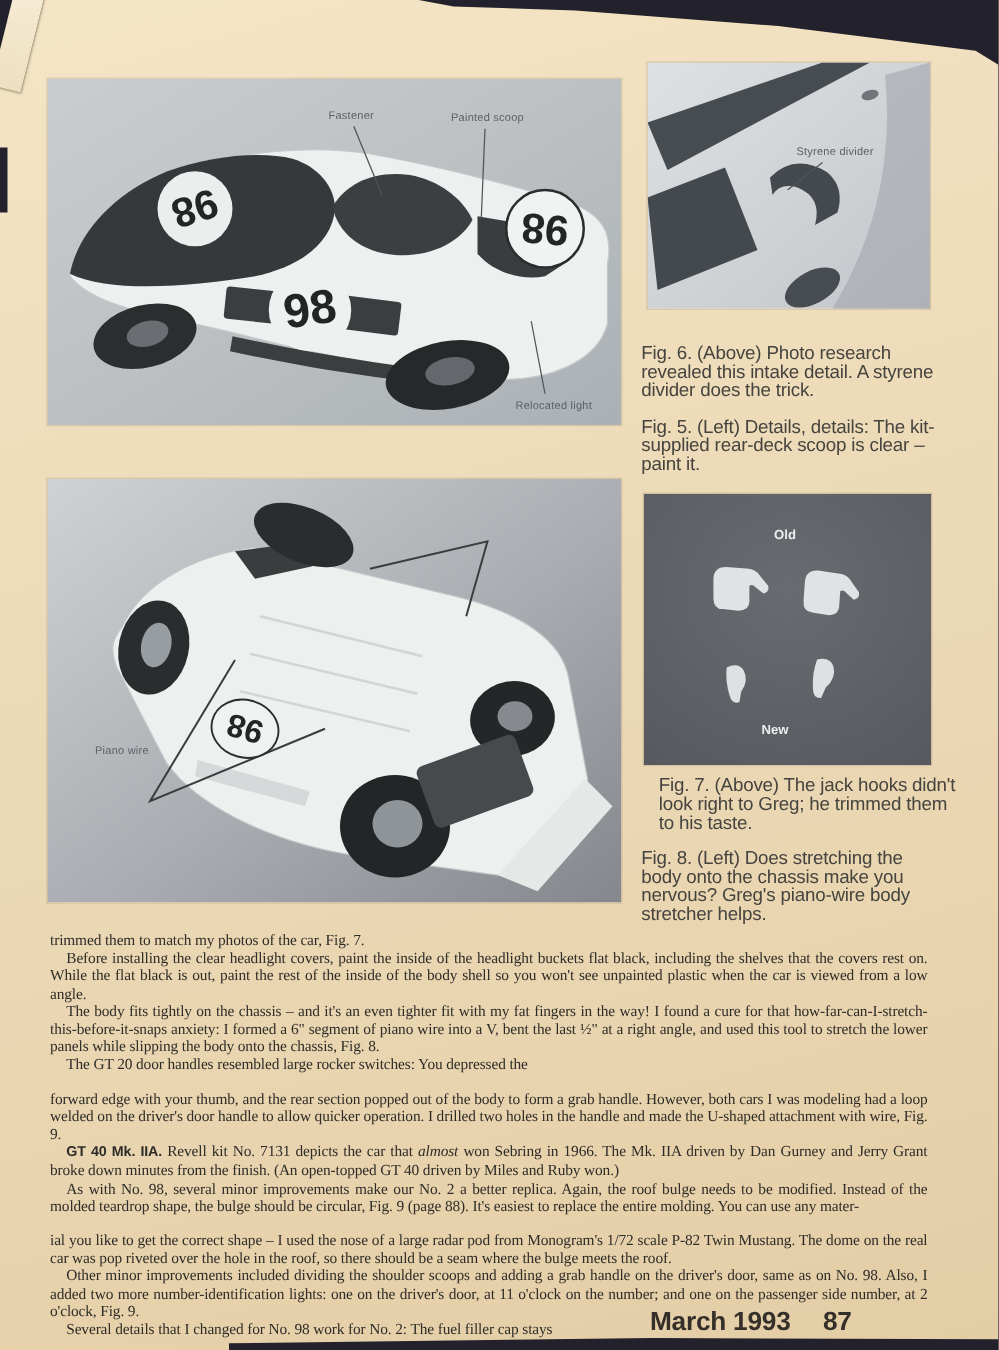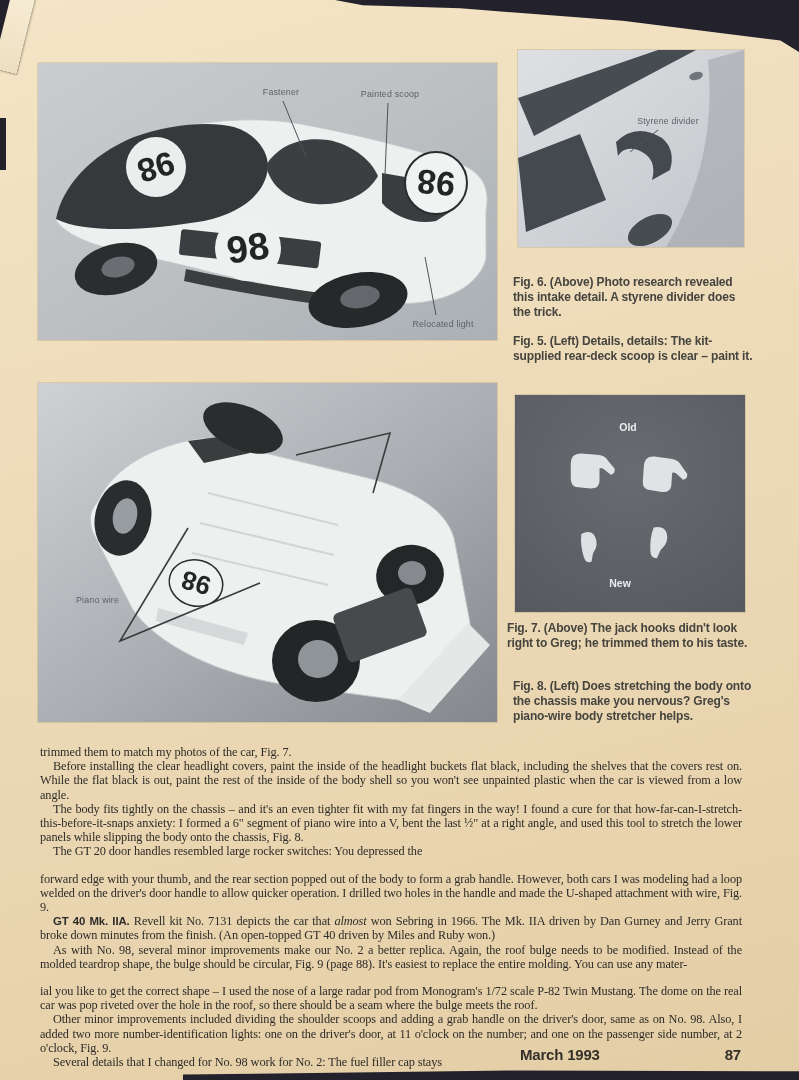--- a/index.html
+++ b/index.html
@@ -15,34 +15,34 @@
   .edge-left{left:0;top:118px;width:6px;height:52px;}
   .edge-bottom{left:183px;top:1068px;width:616px;height:12px;
                clip-path:polygon(0 55%,55% 20%,100% 28%,100% 100%,0 100%);}
   .torn{position:absolute;left:2px;top:-6px;width:24px;height:78px;
         background:linear-gradient(#f6ecd4,#eddfc0);transform:rotate(14deg);
         box-shadow:1px 1px 2px rgba(60,50,30,.45);}
   
   .photo{position:absolute;box-shadow:0 0 0 1px rgba(120,105,80,.18);}
   .photo svg{display:block;}
   
-  .cap{position:absolute;color:#45443f;font-weight:bold;font-size:12px;
+  .cap{position:absolute;color:#45443f;font-weight:normal;font-size:15px;
        line-height:15px;letter-spacing:-0.15px;}
   
   .cols{position:absolute;left:40px;top:745px;width:702px;display:flex;gap:13px;flex-direction:column;}
   .col{flex:1;font-family:"Liberation Serif",serif;font-size:12.3px;line-height:14.2px;
        color:#2e2c28;text-align:justify;letter-spacing:-0.1px;}
   .col p{margin:0;}
   .col p.ind{text-indent:13px;}
   .lead-b{font-family:"Liberation Sans",sans-serif;font-weight:bold;font-size:11.4px;}
   .ital{font-style:italic;}
   
   .footer{position:absolute;left:520px;top:1046px;width:221px;display:flex;
-          justify-content:space-between;align-items:baseline;gap:26px;
-          font-weight:bold;font-size:15px;color:#343029;letter-spacing:-0.2px;}
+          justify-content:flex-start;align-items:baseline;gap:26px;
+          font-weight:bold;font-size:21px;color:#343029;letter-spacing:-0.2px;}
   .callout{fill:#5c6166;font-size:8.8px;letter-spacing:0.2px;}
   .callout-line{stroke:#4e5357;stroke-width:1;fill:none;}
 </style>
 </head>
 <body>
 
 <div class="scene">
   <div class="page"></div>
   <div class="edge edge-tr"></div>
   <div class="edge edge-tl"></div>
@@ -175,21 +175,21 @@
         <path transform="translate(126,58) scale(1.25) rotate(4)" d="M3,10 Q3,2 11,2 L24,3 Q30,3 33,8 L38,14 Q39,18 35,19 L30,15 Q28,13 26,14 L26,24 Q26,30 19,30 L9,29 Q3,29 3,22 Z"></path>
       </g>
       <g fill="#dde1e3">
         <path transform="translate(60,136) scale(1.2) rotate(-6)" d="M5,3 Q13,0 16,6 Q19,13 13,20 L11,27 Q6,28 5,22 Q3,12 5,3 Z"></path>
         <path transform="translate(133,128) scale(1.25) rotate(8)" d="M5,3 Q13,0 16,6 Q19,13 13,20 L11,27 Q6,28 5,22 Q3,12 5,3 Z"></path>
       </g>
       <text x="105" y="192" text-anchor="middle" font-size="10.5" font-weight="bold" fill="#e9edef" font-family="Liberation Sans, sans-serif">New</text>
     </svg>
   </div>
 
-  <div class="cap" style="left:507px;top:621px;width:244px;">Fig. 7. (Above) The jack hooks didn't look right to Greg; he trimmed them to his taste.</div>
+  <div class="cap" style="left:527px;top:621px;width:244px;">Fig. 7. (Above) The jack hooks didn't look right to Greg; he trimmed them to his taste.</div>
   <div class="cap" style="left:513px;top:679px;width:244px;">Fig. 8. (Left) Does stretching the body onto the chassis make you nervous? Greg's piano-wire body stretcher helps.</div>
 
   <div class="cols">
     <div class="col">
       <p>trimmed them to match my photos of the car, Fig. 7.</p>
       <p class="ind">Before installing the clear headlight covers, paint the inside of the headlight buckets flat black, including the shelves that the covers rest on. While the flat black is out, paint the rest of the inside of the body shell so you won't see unpainted plastic when the car is viewed from a low angle.</p>
       <p class="ind">The body fits tightly on the chassis – and it's an even tighter fit with my fat fingers in the way! I found a cure for that how-far-can-I-stretch-this-before-it-snaps anxiety: I formed a 6" segment of piano wire into a V, bent the last ½" at a right angle, and used this tool to stretch the lower panels while slipping the body onto the chassis, Fig. 8.</p>
       <p class="ind">The GT 20 door handles resembled large rocker switches: You depressed the</p>
     </div>
     <div class="col">

